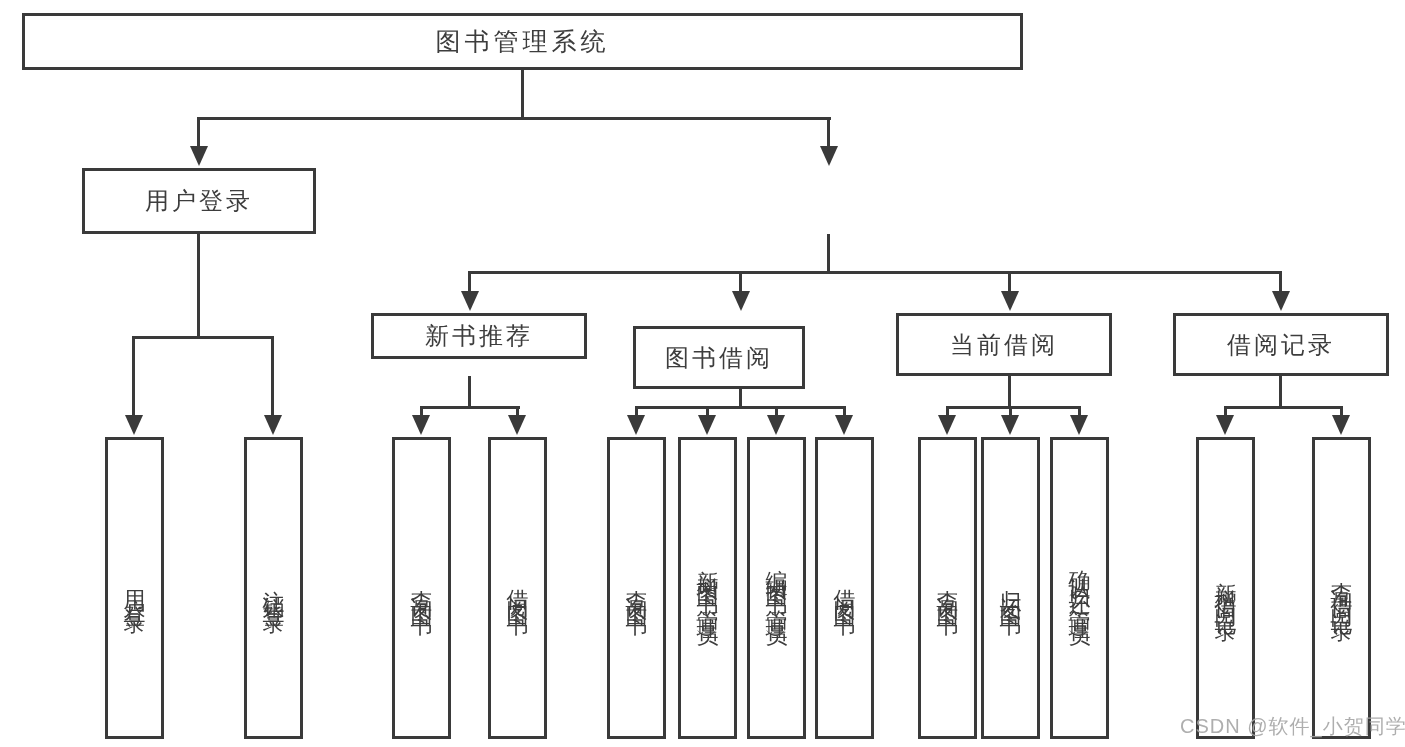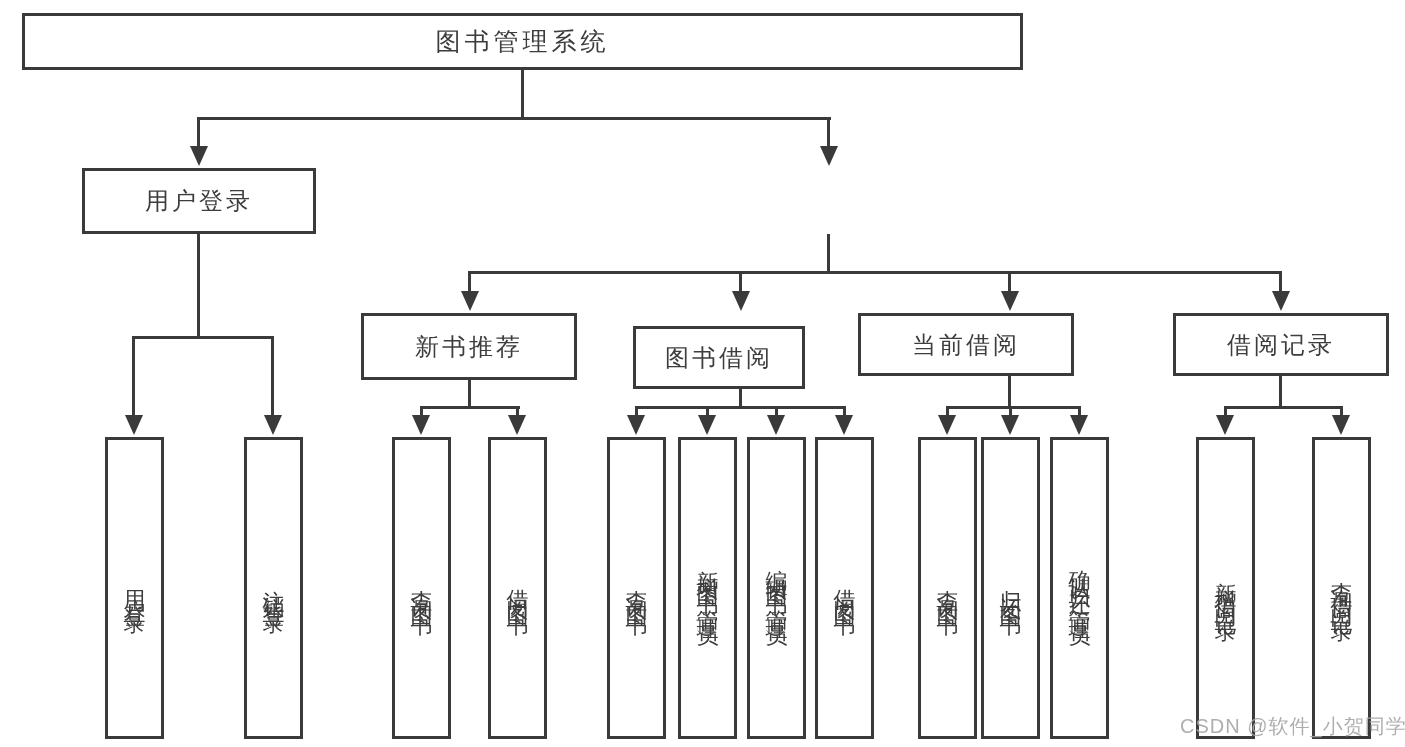--- a/index.html
+++ b/index.html
@@ -45,29 +45,29 @@
 
   <div class="box hbox rootbox" style="left:22px;top:13px;width:1001px;height:57px">
     <span>图书管理系统</span>
   </div>
 
   <div class="box hbox" style="left:82px;top:168px;width:234px;height:66px">
     <span>用户登录</span>
   </div>
 
 
-  <div class="box hbox" style="left:361px;top:313px;width:216px;height:67px">
+  <div class="box hbox" style="left:371px;top:313px;width:216px;height:46px">
     <span>新书推荐</span>
   </div>
 
   <div class="box hbox" style="left:633px;top:326px;width:172px;height:63px">
     <span>图书借阅</span>
   </div>
 
-  <div class="box hbox" style="left:858px;top:313px;width:216px;height:63px">
+  <div class="box hbox" style="left:896px;top:313px;width:216px;height:63px">
     <span>当前借阅</span>
   </div>
 
   <div class="box hbox" style="left:1173px;top:313px;width:216px;height:63px">
     <span>借阅记录</span>
   </div>
 
   <div class="box vbox" style="left:105px">
     <span class="vtext">用户登录</span>
   </div>

